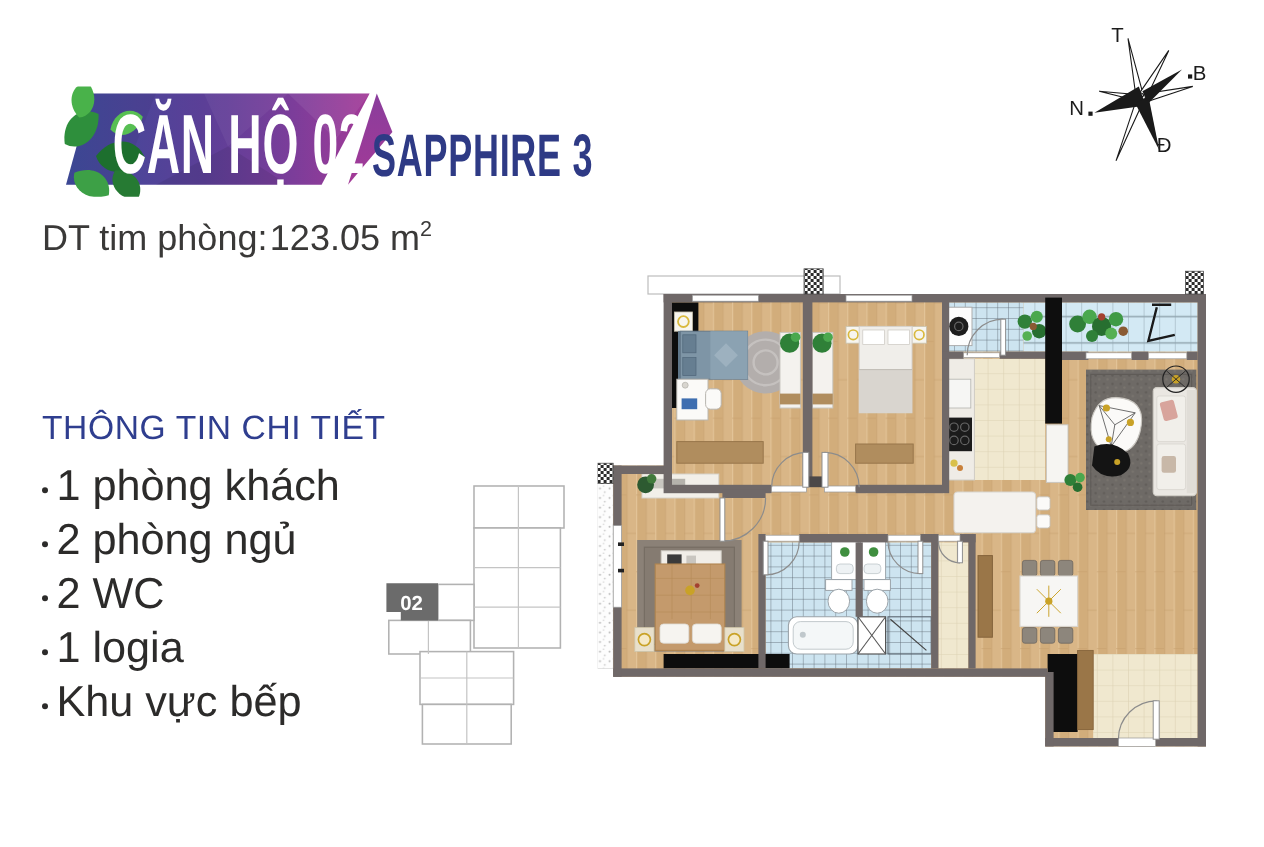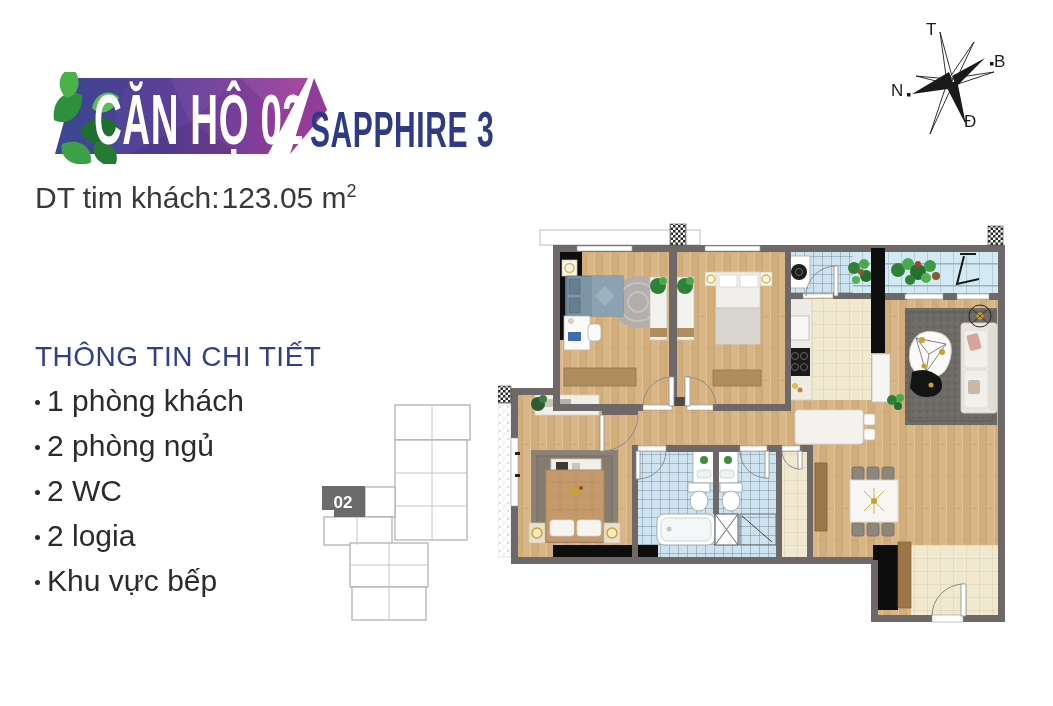--- a/index.html
+++ b/index.html
@@ -19,21 +19,21 @@
   .cl-n{left:3px;top:69px;}  .cl-d{left:76px;top:100px;}
   
   .areas{position:absolute;left:35px;top:181px;color:#3a3938;font-size:30px;}
   .area-line{height:43px;white-space:nowrap;}
   .area-value{margin-left:2px;}
   .area-line sup{font-size:18px;}
   
   .details-heading{position:absolute;left:35px;top:341px;font-size:28px;font-weight:normal;
                    color:#2f3e8f;letter-spacing:.5px;}
   .details-list{position:absolute;left:35px;top:384px;margin:0;padding:0;list-style:none;
-                font-size:30px;color:#2c2b2a;}
+                font-size:36px;color:#2c2b2a;}
   .details-list li{height:45px;white-space:nowrap;}
   .bullet-dot{display:inline-block;width:5px;height:5px;background:#2c2b2a;border-radius:50%;
               margin-right:7px;margin-bottom:6px;}
   
   .minimap{position:absolute;left:312px;top:393px;width:185px;height:250px;text-align:center;}
   .floorplan{position:absolute;left:498px;top:220px;width:517px;height:447px;}
   .mini-unit-label{font:bold 17px "Liberation Sans",sans-serif;fill:#ffffff;}
 </style>
 </head>
 <body>
@@ -93,30 +93,30 @@
       </g>
     </svg>
     <span class="compass-label cl-t">T</span>
     <span class="compass-label cl-b">B</span>
     <span class="compass-label cl-n">N</span>
     <span class="compass-label cl-d">Đ</span>
   </div>
 
   <div class="areas">
     <div class="area-line">
-      <span>DT tim khách:</span><span class="area-value">123.05 m</span><sup>2</sup>
+      <span>DT tim phòng:</span><span class="area-value">123.05 m</span><sup>2</sup>
     </div>
   </div>
 
   <div class="details-heading">THÔNG TIN CHI TIẾT</div>
   <ul class="details-list">
     <li><span class="bullet-dot"></span><span>1 phòng khách</span></li>
     <li><span class="bullet-dot"></span><span>2 phòng ngủ</span></li>
     <li><span class="bullet-dot"></span><span>2 WC</span></li>
-    <li><span class="bullet-dot"></span><span>2 logia</span></li>
+    <li><span class="bullet-dot"></span><span>1 logia</span></li>
     <li><span class="bullet-dot"></span><span>Khu vực bếp</span></li>
   </ul>
 
   <div class="minimap">
     <svg width="185" height="250" viewBox="0 0 185 250">
       <g fill="#ffffff" stroke="#b2b2b2" stroke-width="1.3">
         <rect x="83" y="12" width="75" height="35"></rect>
         <rect x="83" y="47" width="72" height="100"></rect>
         <rect x="53" y="94" width="30" height="30"></rect>
         <rect x="12" y="124" width="68" height="28"></rect>

